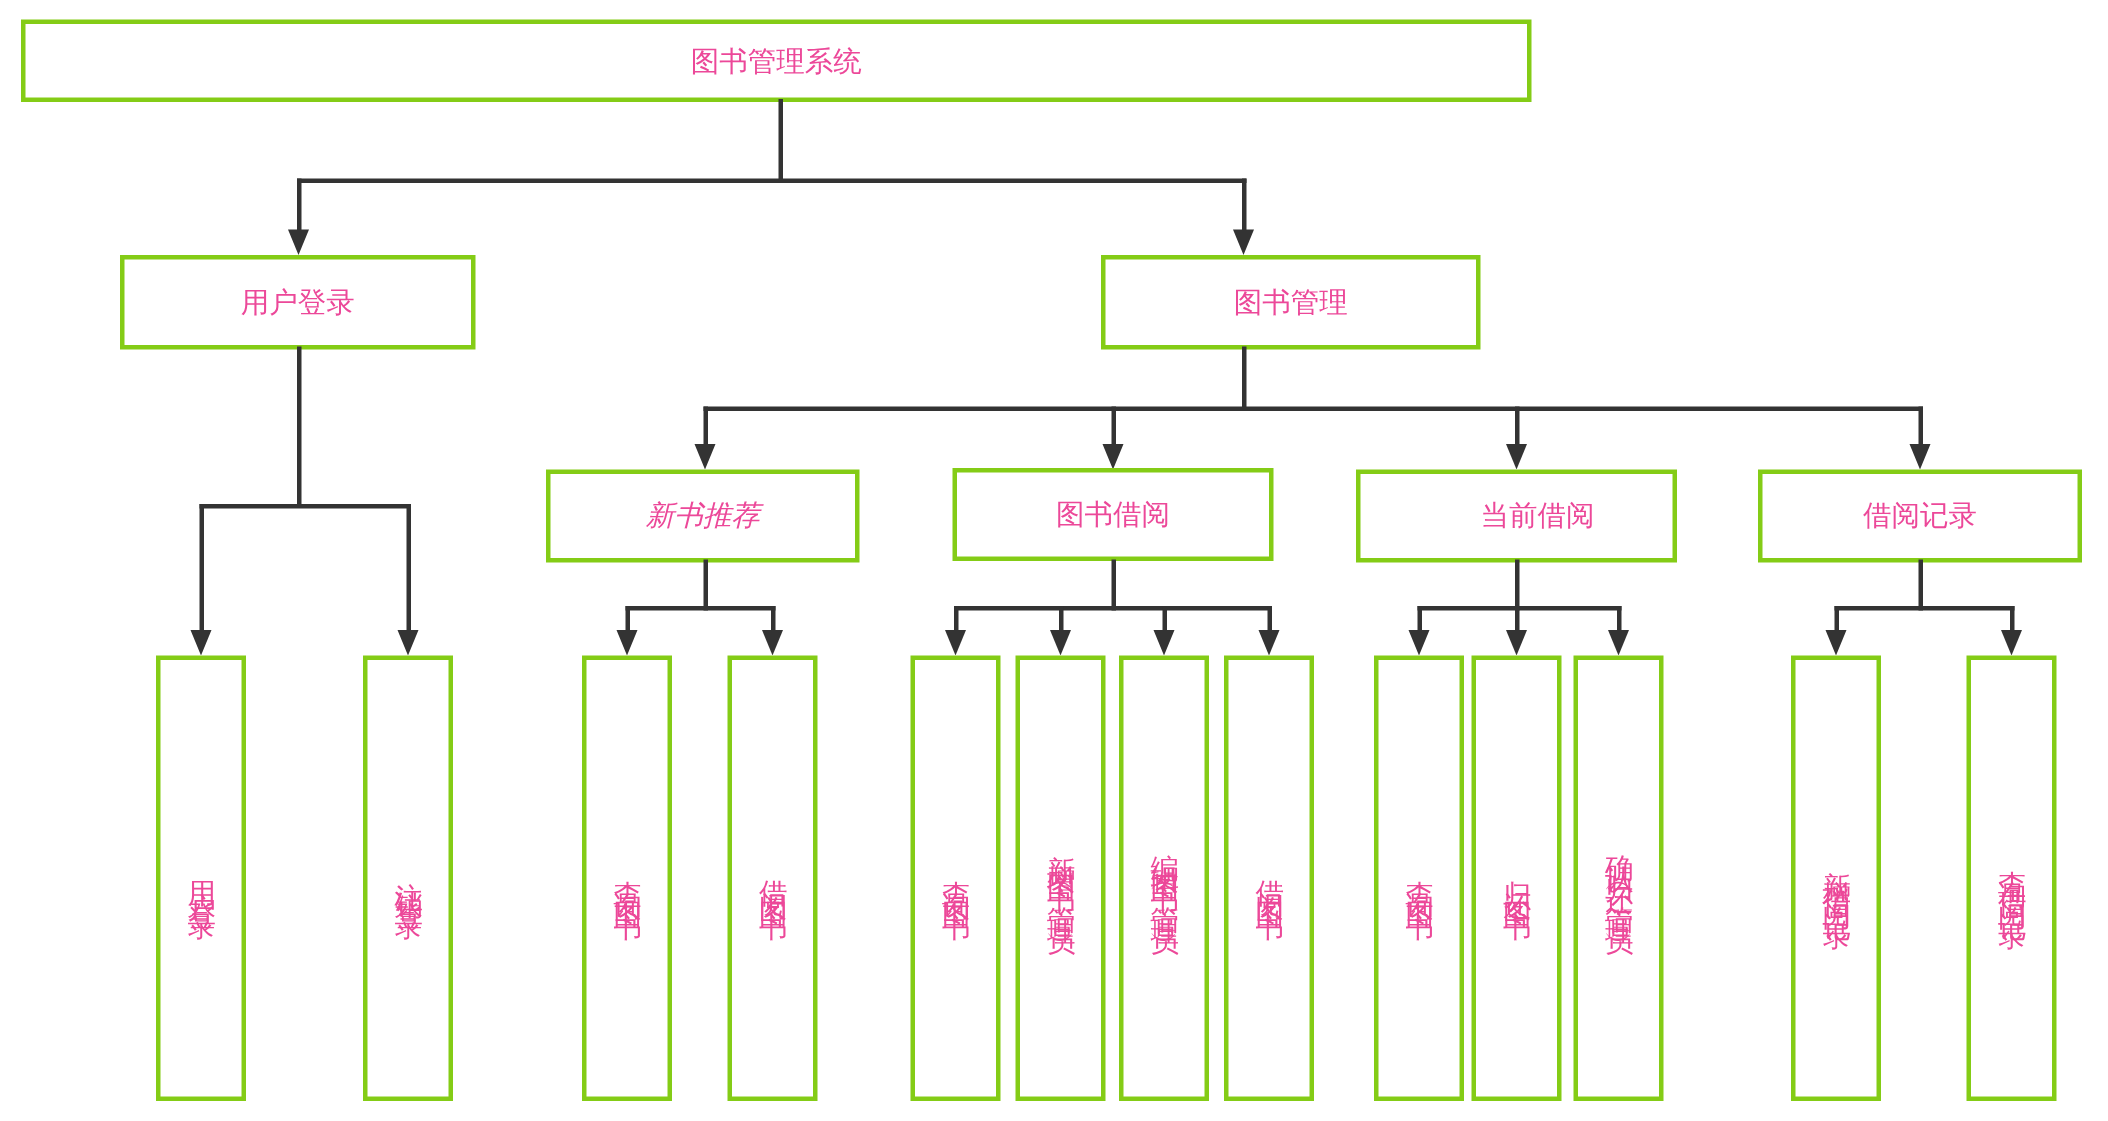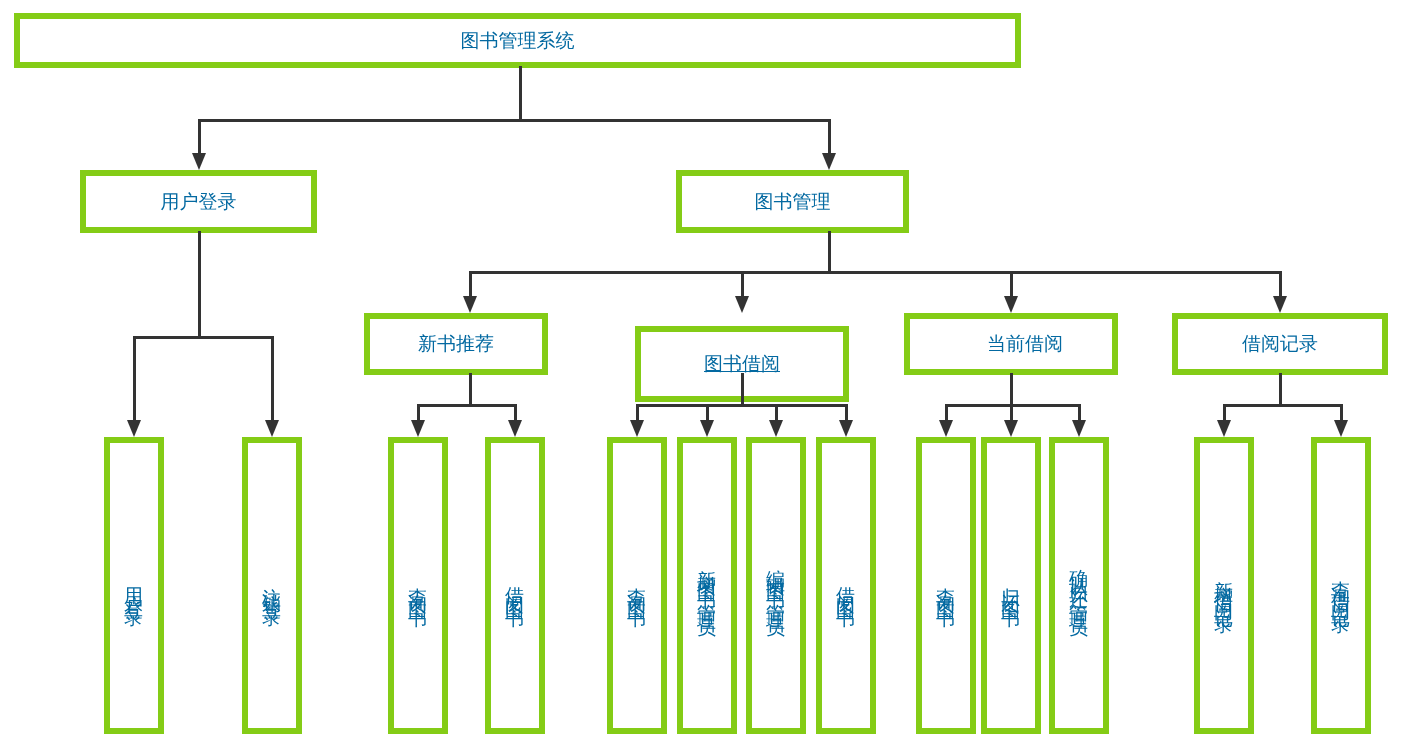--- a/index.html
+++ b/index.html
@@ -2,23 +2,23 @@
 <html><head>
 <meta charset="utf-8">
 <style>
   html,body { margin:0; padding:0; background:#ffffff; }
   .canvas {
     position:relative; width:1405px; height:747px; background:#ffffff;
     font-family:"Liberation Sans", sans-serif; overflow:hidden;
   }
   .box {
     position:absolute; box-sizing:border-box;
-    border:6px solid #84cc16; background:#ffffff;
+    border:3px solid #84cc16; background:#ffffff;
     display:flex; align-items:center; justify-content:center;
-    font-size:19px; color:#0369a1; text-align:center;
+    font-size:19px; color:#ec4899; text-align:center;
   }
   .leaf {
     writing-mode:vertical-rl; text-orientation:mixed;
     letter-spacing:7px; line-height:1; padding:6px 0;
   }
   .hline, .vline { position:absolute; background:#333333; }
   .hline { height:3px; }
   .vline { width:3px; }
   .arrow {
     position:absolute; width:0; height:0; margin-left:-7px;
@@ -38,42 +38,42 @@
   <div class="box" style="left:14px; top:13px; width:1007px; height:55px;">图书管理系统</div>
 
   <div class="vline" style="left:518.5px; top:66px; height:56px;"></div>
   <div class="hline" style="left:197.5px; top:119px; width:633px;"></div>
   <div class="vline" style="left:197.5px; top:119px; height:37px;"></div>
   <div class="vline" style="left:827.5px; top:119px; height:37px;"></div>
   <div class="arrow" style="left:199px; top:153px;"></div>
   <div class="arrow" style="left:829px; top:153px;"></div>
 
   <div class="box" style="left:80px; top:170px; width:237px; height:63px;">用户登录</div>
-  <div class="box" style="left:676px; top:170px; width:233px; height:63px;">图书管理</div>
+  <div class="box" style="left:734px; top:170px; width:253px; height:63px;">图书管理</div>
 
   <div class="vline" style="left:197.5px; top:231px; height:107px;"></div>
   <div class="hline" style="left:132.5px; top:336px; width:141px;"></div>
   <div class="vline" style="left:132.5px; top:336px; height:87px;"></div>
   <div class="vline" style="left:270.5px; top:336px; height:87px;"></div>
   <div class="arrow" style="left:134px; top:420px;"></div>
   <div class="arrow" style="left:272px; top:420px;"></div>
 
   <div class="vline" style="left:827.5px; top:231px; height:43px;"></div>
   <div class="hline" style="left:468.5px; top:271px; width:813px;"></div>
   <div class="vline" style="left:468.5px; top:271px; height:28px;"></div>
   <div class="vline" style="left:740.5px; top:271px; height:28px;"></div>
   <div class="vline" style="left:1009.5px; top:271px; height:28px;"></div>
   <div class="vline" style="left:1278.5px; top:271px; height:28px;"></div>
   <div class="arrow" style="left:470px; top:296px;"></div>
   <div class="arrow" style="left:742px; top:296px;"></div>
   <div class="arrow" style="left:1011px; top:296px;"></div>
   <div class="arrow" style="left:1280px; top:296px;"></div>
 
-  <div class="box" style="left:364px; top:313px; width:184px; height:62px;">新书推荐</div>
-  <div class="box" style="left:635px; top:326px; width:214px; height:76px;text-decoration:underline;">图书借阅</div>
+  <div class="box" style="left:364px; top:313px; width:209px; height:62px;font-style:italic;">新书推荐</div>
+  <div class="box" style="left:635px; top:312px; width:214px; height:62px;">图书借阅</div>
   <div class="box" style="left:904px; top:313px; width:214px; height:62px;padding-left:28px;">当前借阅</div>
   <div class="box" style="left:1172px; top:313px; width:216px; height:62px;font-family:Liberation Mono, monospace;">借阅记录</div>
 
   <div class="vline" style="left:468.5px; top:373px; height:34px;"></div>
   <div class="hline" style="left:416.5px; top:404px; width:100px;"></div>
   <div class="vline" style="left:416.5px; top:404px; height:19px;"></div>
   <div class="vline" style="left:513.5px; top:404px; height:19px;"></div>
   <div class="arrow" style="left:418px; top:420px;"></div>
   <div class="arrow" style="left:515px; top:420px;"></div>
 

